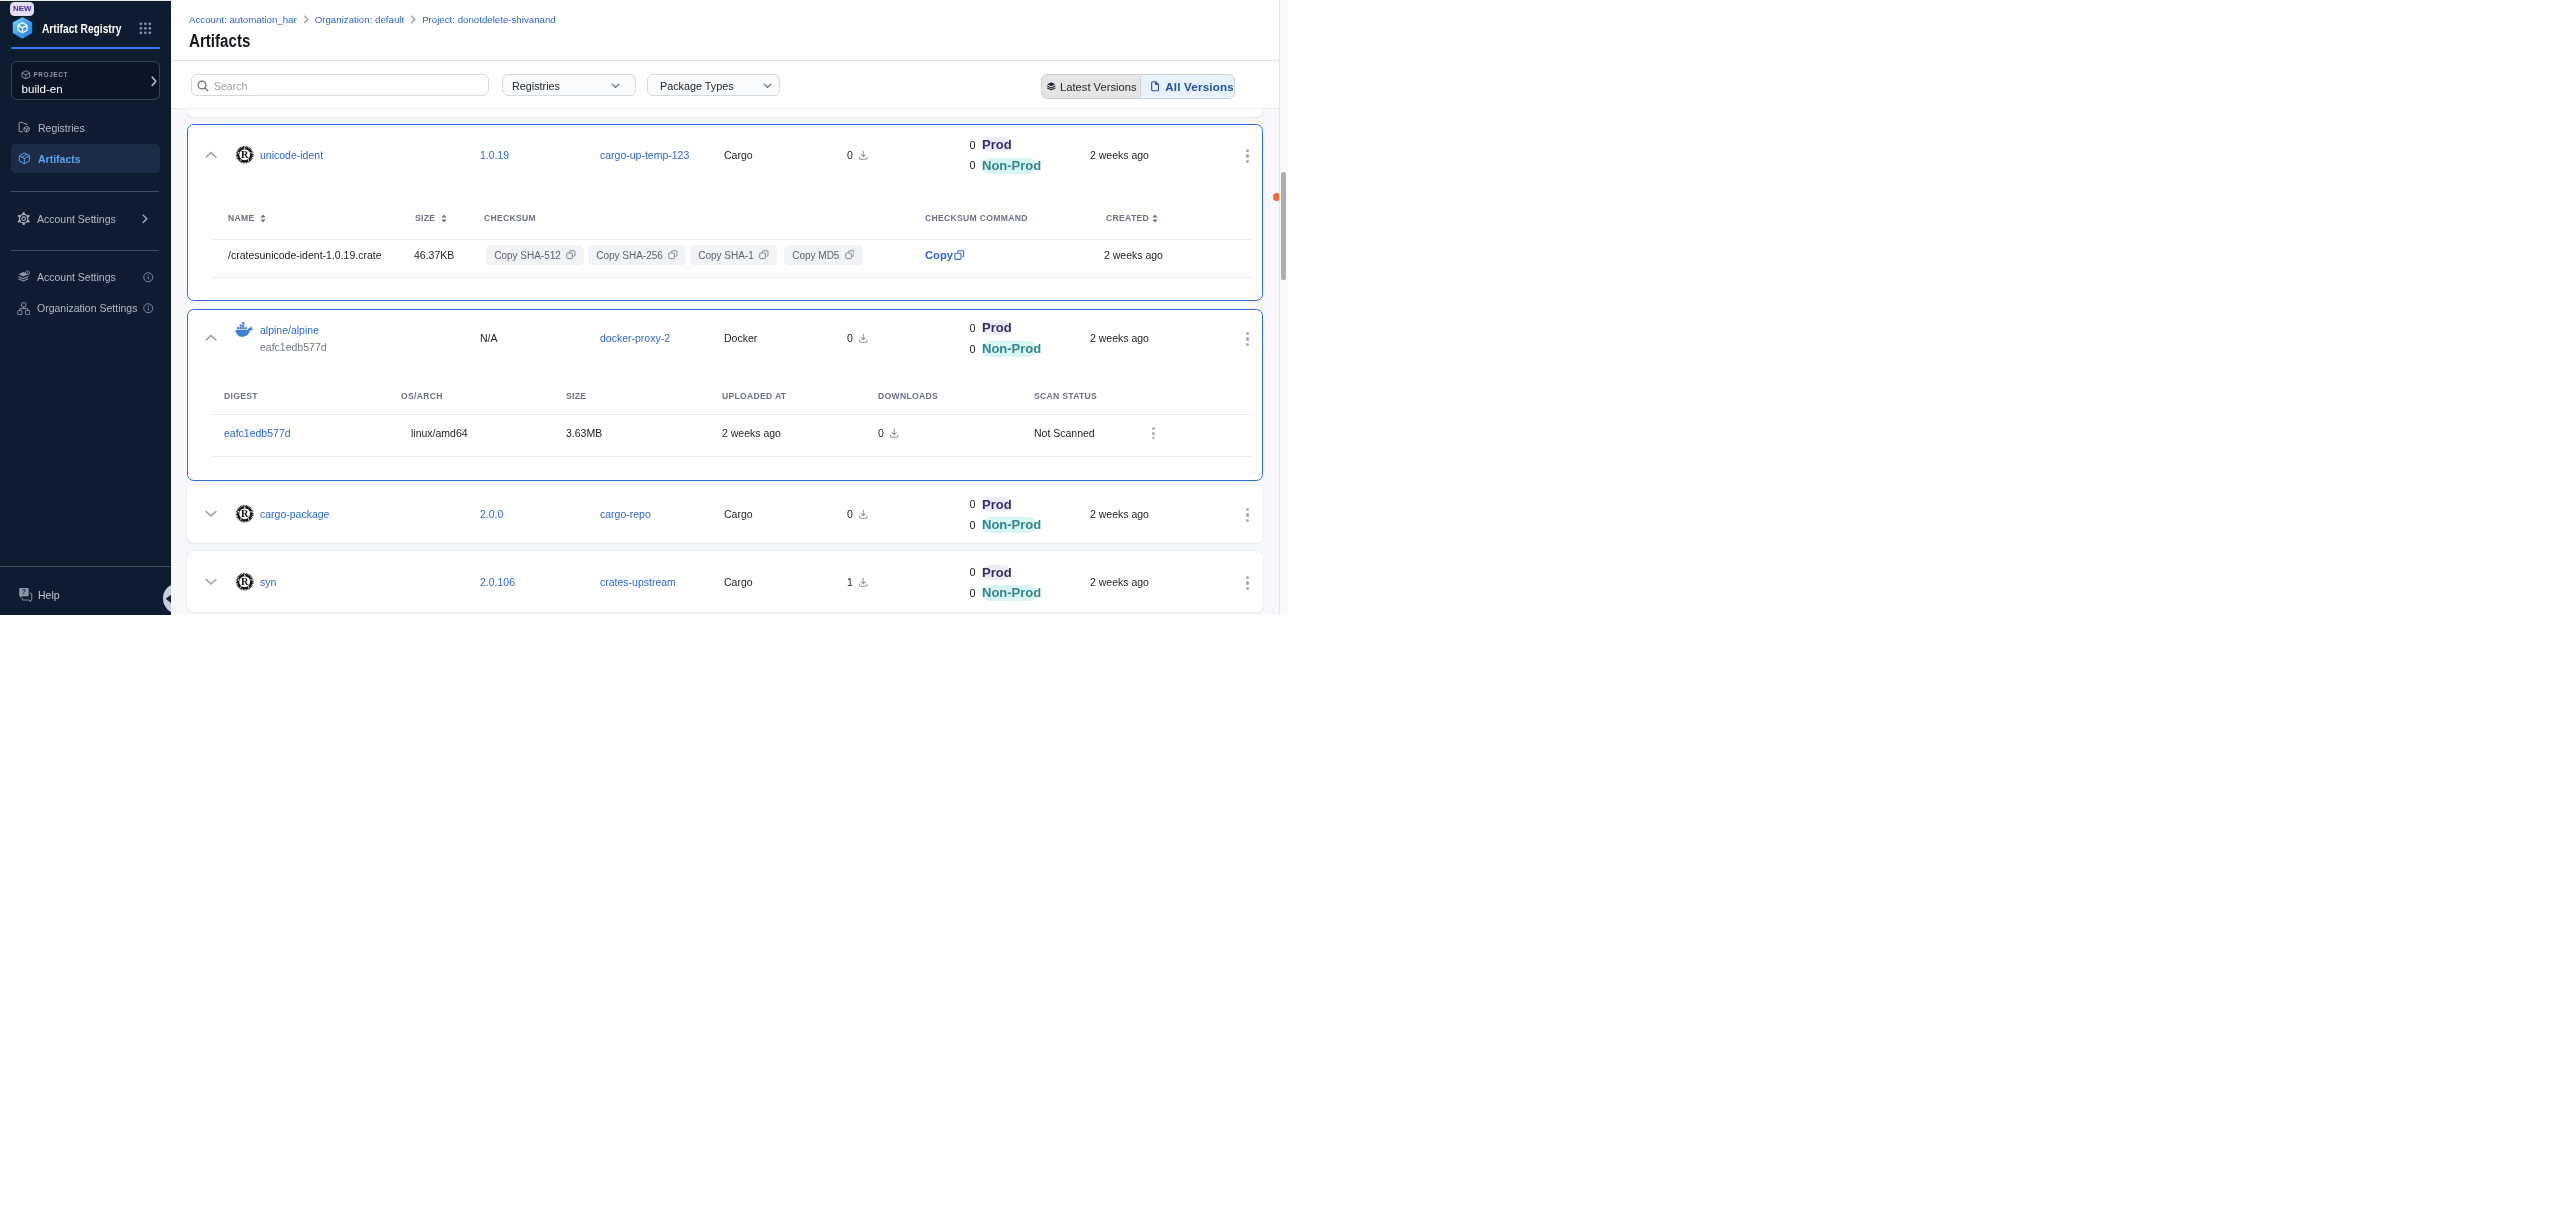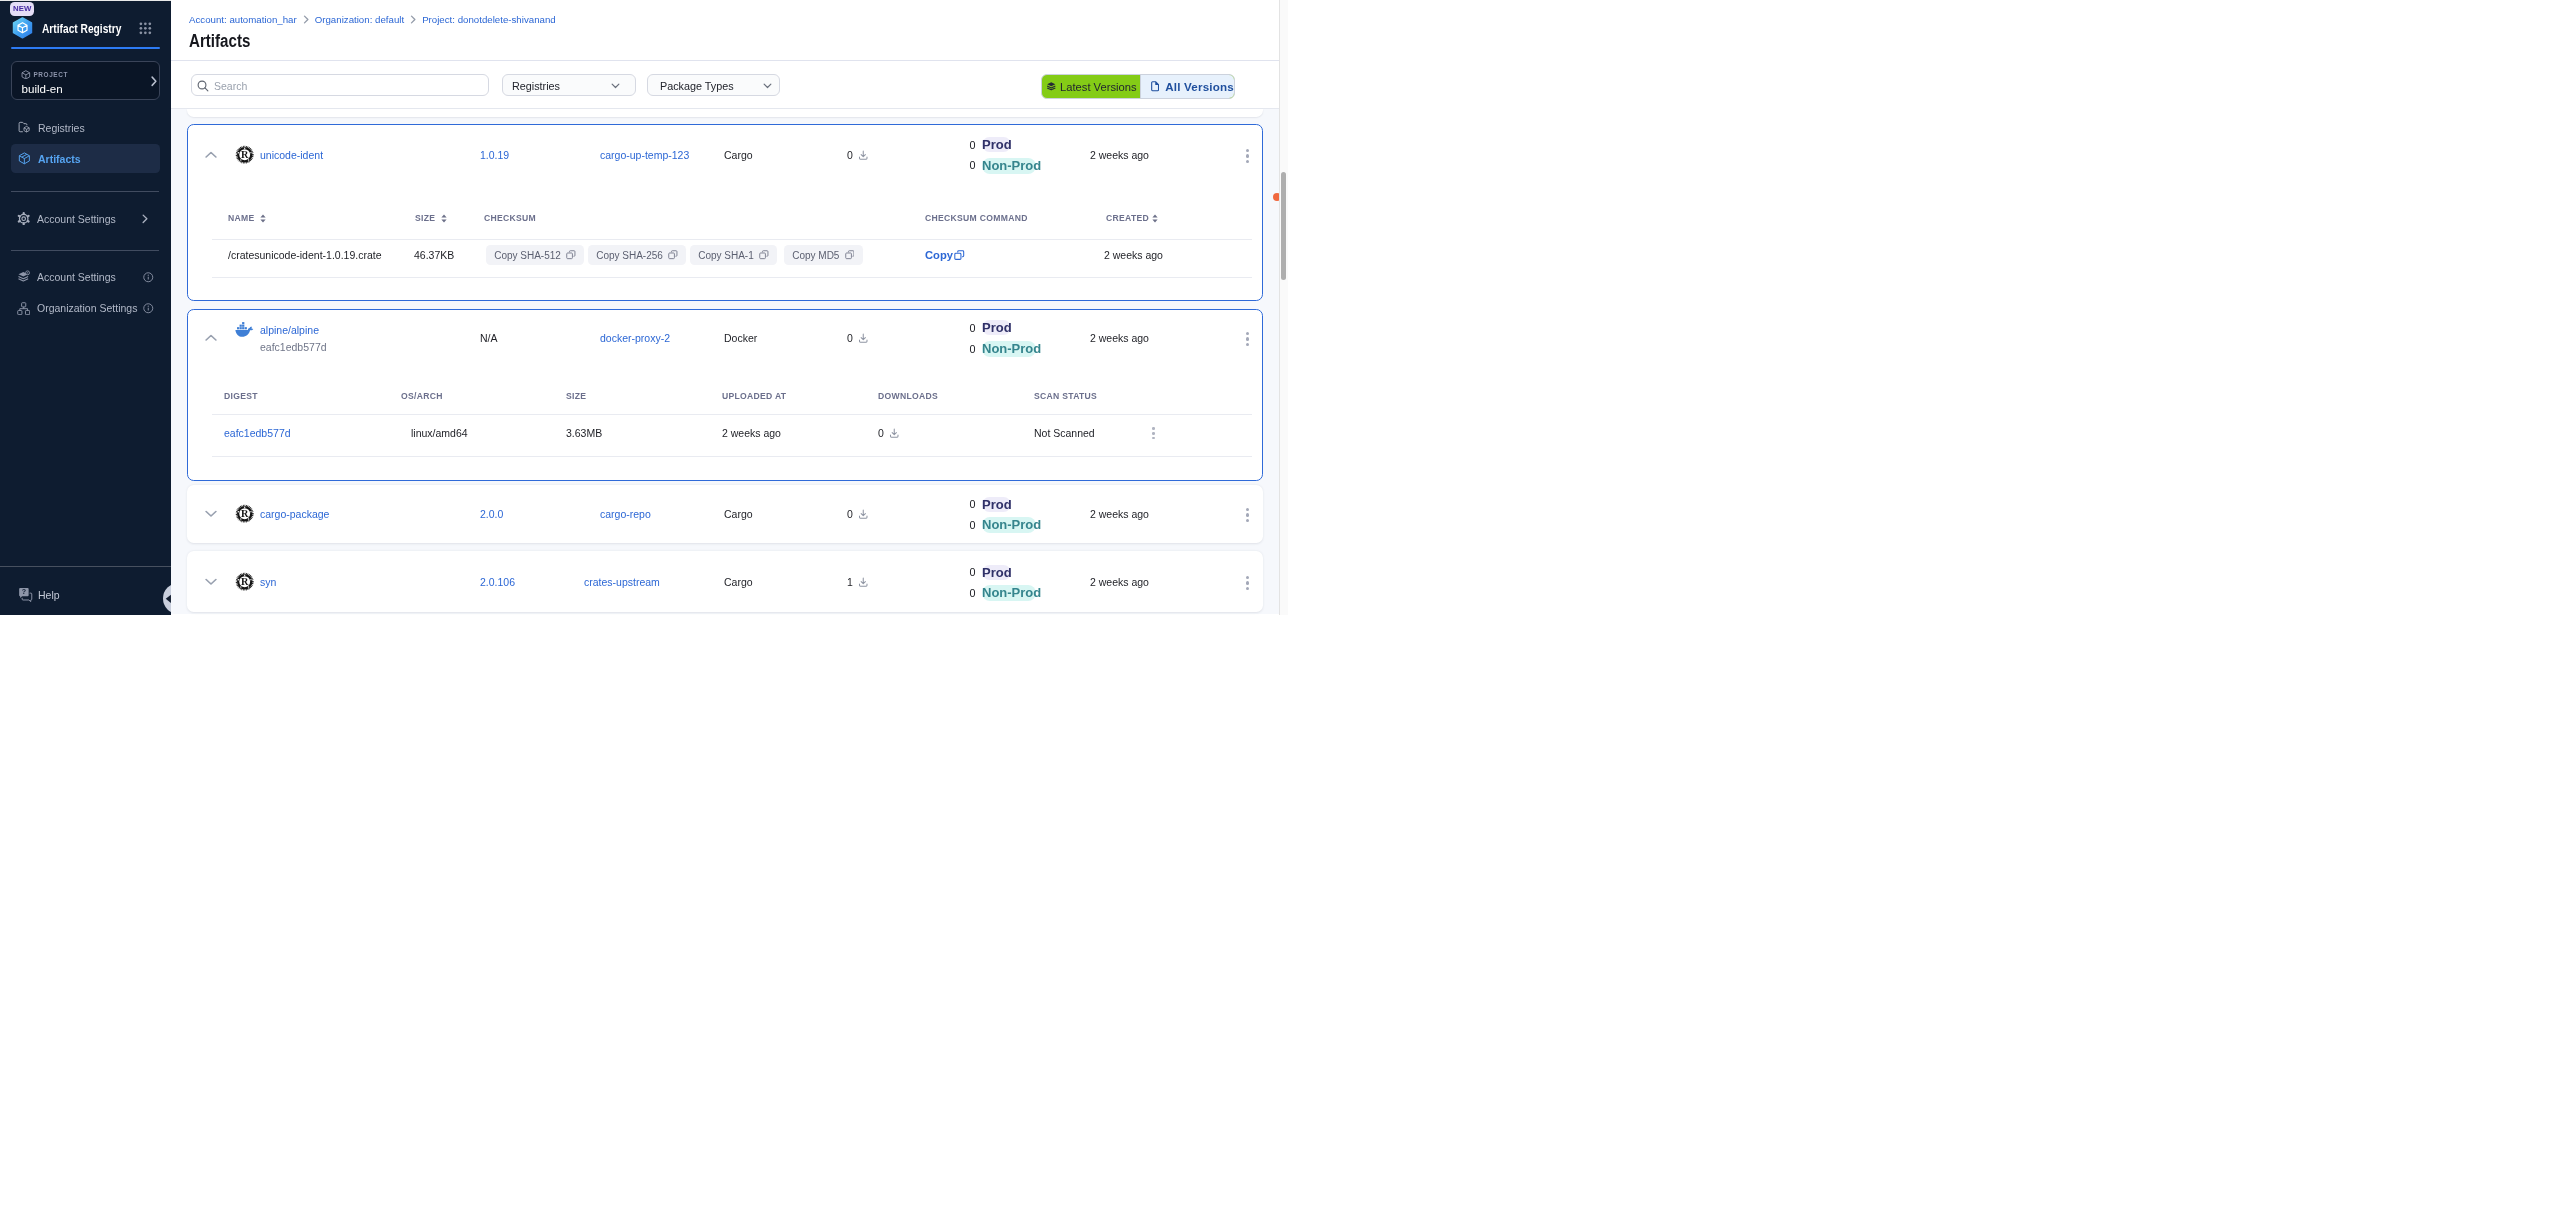--- a/index.html
+++ b/index.html
@@ -163,21 +163,21 @@
   <svg class="abs" style="left:611px;top:83px" width="9" height="6" viewBox="0 0 12 8">
       <path d="M1.5 1.5 L6 6 L10.5 1.5" fill="none" stroke="#6a707c" stroke-width="1.6" stroke-linecap="round" stroke-linejoin="round"></path>
     </svg>
 
   <div class="abs" style="left:647px;top:74px;width:133px;height:22px;border:1px solid #d6d9e2;border-radius:6px;background:#fafbfc"></div>
   <div class="abs cy" style="left:660px;top:86px;font-size:10.8px;color:#22242c">Package Types</div>
   <svg class="abs" style="left:763px;top:83px" width="9" height="6" viewBox="0 0 12 8">
       <path d="M1.5 1.5 L6 6 L10.5 1.5" fill="none" stroke="#6a707c" stroke-width="1.6" stroke-linecap="round" stroke-linejoin="round"></path>
     </svg>
 
-  <div class="abs" style="left:1041px;top:74px;width:194px;height:25.4px;border:1px solid #ccd2dd;border-radius:6px;background:#84cc16;overflow:hidden;display:flex">
+  <div class="abs" style="left:1041px;top:74px;width:194px;height:25.4px;border:1px solid #ccd2dd;border-radius:6px;background:#e5e5e5;overflow:hidden;display:flex">
     <div style="width:117px;display:flex;align-items:center;justify-content:center;gap:3.7px;border-right:0.7px solid #ccd2dd">
       <svg width="10.5" height="10.5" viewBox="0 0 18 18">
         <path d="M2 8.6 L9 12 L16 8.6" fill="none" stroke="#252a35" stroke-width="1.9" stroke-linejoin="round"></path>
         <path d="M2 11.8 L9 15.2 L16 11.8" fill="none" stroke="#252a35" stroke-width="1.9" stroke-linejoin="round"></path>
         <path d="M2 5.5 L9 2.2 L16 5.5 L9 8.8 Z" fill="#252a35"></path>
       </svg>
       <span style="font-size:11.2px;color:#22262f;white-space:nowrap">Latest Versions</span>
     </div>
     <div style="flex:1;display:flex;align-items:center;justify-content:center;gap:6px;background:#e7f1fc;padding-left:9.7px">
       <svg width="8.2" height="10.5" viewBox="0 0 12 15">
@@ -365,21 +365,21 @@
     <circle cx="13" cy="13" r="7.3" fill="#fff"></circle>
     <text x="13" y="17.9" font-size="13.8" font-weight="bold" fill="#141414" text-anchor="middle" font-family="Liberation Serif">R</text>
     <circle cx="13" cy="4.4" r="0.95" fill="#fff"></circle>
       <circle cx="4.6" cy="10.3" r="0.95" fill="#fff"></circle>
       <circle cx="21.4" cy="10.3" r="0.95" fill="#fff"></circle>
       <circle cx="7.85" cy="20.2" r="0.95" fill="#fff"></circle>
       <circle cx="18.15" cy="20.2" r="0.95" fill="#fff"></circle>
   </svg>
   <div class="abs cy link" style="left:260px;top:582px;font-size:10.5px">syn</div>
   <div class="abs cy link" style="left:480px;top:582px;font-size:10.5px">2.0.106</div>
-  <div class="abs cy link" style="left:584px;top:582px;font-size:10.5px">crates-upstream</div>
+  <div class="abs cy link" style="left:600px;top:582px;font-size:10.5px">crates-upstream</div>
   <div class="abs cy t15" style="left:724px;top:582px">Cargo</div>
   <div class="abs cy t15" style="left:847px;top:582px">1</div>
   <svg class="abs" style="left:858px;top:577px" width="10.5" height="10.5" viewBox="0 0 14 14">
       <path d="M2 9.5 V11 A1.2 1.2 0 0 0 3.2 12.2 H10.8 A1.2 1.2 0 0 0 12 11 V9.5 M7 1.5 V8.7 M4.2 6.2 L7 9 L9.8 6.2" fill="none" stroke="#8f95a3" stroke-width="1.4" stroke-linecap="round" stroke-linejoin="round"></path>
     </svg>
   <div class="abs cy" style="left:959px;top:572px;width:16.4px;text-align:right;font-size:10.8px;color:#16171d">0</div>
   <div class="abs cy" style="left:959px;top:593px;width:16.4px;text-align:right;font-size:10.8px;color:#16171d">0</div>
   <div class="abs badge" style="left:982px;top:565px;width:29px;height:15px;line-height:15px;background:#eeecf9;color:#303168">Prod</div>
   <div class="abs badge" style="left:982px;top:585px;width:54px;height:15.7px;line-height:15.7px;background:#d8f6f3;color:#35858d">Non-Prod</div>
   <div class="abs cy t15" style="left:1090px;top:582px">2 weeks ago</div>

